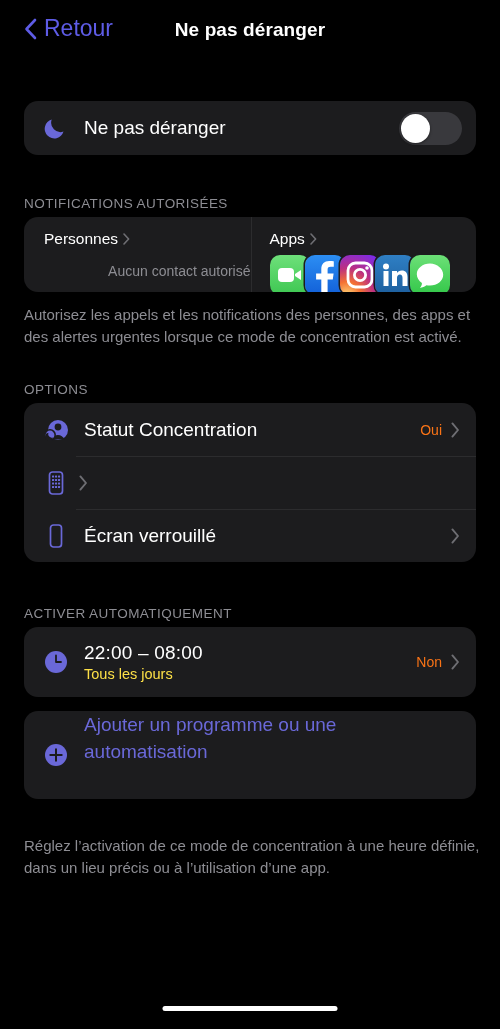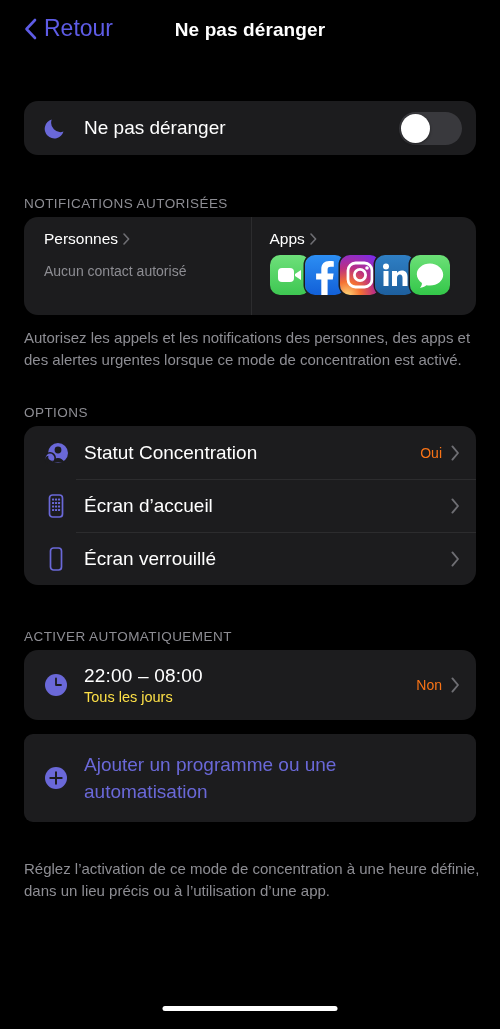--- a/index.html
+++ b/index.html
@@ -107,22 +107,23 @@
     height: 29px;
     border-radius: 50%;
     background: #fff;
     box-shadow: 0 1px 3px rgba(0,0,0,.45);
   }
 
   
   .notif-wrap { margin-top: 41px; }
   .notif-card {
     display: flex;
-    height: 98px;
+    height: 75px;
     overflow: hidden;
+    text-align: right;
   }
   .notif-col {
     flex: 1 1 0;
     padding: 13px 0 0 20px;
     position: relative;
     cursor: pointer;
     min-width: 0;
   }
   .notif-col + .notif-col {
     border-left: 1px solid #2c2c2e;
@@ -218,25 +219,23 @@
   }
   .sched-days {
     font-size: 14.5px;
     color: #fde047;
     margin-top: 2px;
   }
 
   .add-card {
     margin-top: 14px;
     display: flex;
-    align-items: center;
     min-height: 88px;
     padding: 0 28px 0 18px;
     cursor: pointer;
-    border-radius: 9px;
   }
   .add-label {
     flex: 1;
     margin-left: 14px;
     font-size: 19px;
     line-height: 27px;
     color: #6a68d8;
   }
 
   .bottom-note { margin-top: 24px; }
@@ -377,21 +376,20 @@
               <rect x="15" y="9" width="2.1" height="2.1" rx=".5"></rect>
               <rect x="9" y="12.5" width="2.1" height="2.1" rx=".5"></rect>
               <rect x="12" y="12.5" width="2.1" height="2.1" rx=".5"></rect>
               <rect x="15" y="12.5" width="2.1" height="2.1" rx=".5"></rect>
               <rect x="9" y="16" width="2.1" height="2.1" rx=".5"></rect>
               <rect x="12" y="16" width="2.1" height="2.1" rx=".5"></rect>
               <rect x="15" y="16" width="2.1" height="2.1" rx=".5"></rect>
             </g>
           </svg>
         </span>
-        <span class="row-label">Écran d’accueil</span>
         <span class="row-value"></span>
         <svg class="chev" viewBox="0 0 9 16">
           <polyline points="1.4,1.4 7,8 1.4,14.6" fill="none" stroke="#6e6e73" stroke-width="1.9" stroke-linecap="round" stroke-linejoin="round"></polyline>
         </svg>
       </div>
 
       <div class="row">
         <span class="row-icon">
           <svg viewBox="0 0 26 26" width="26" height="26">
             <rect x="7.5" y="2" width="11" height="22" rx="3" fill="none" stroke="#6a68d8" stroke-width="1.7"></rect>

